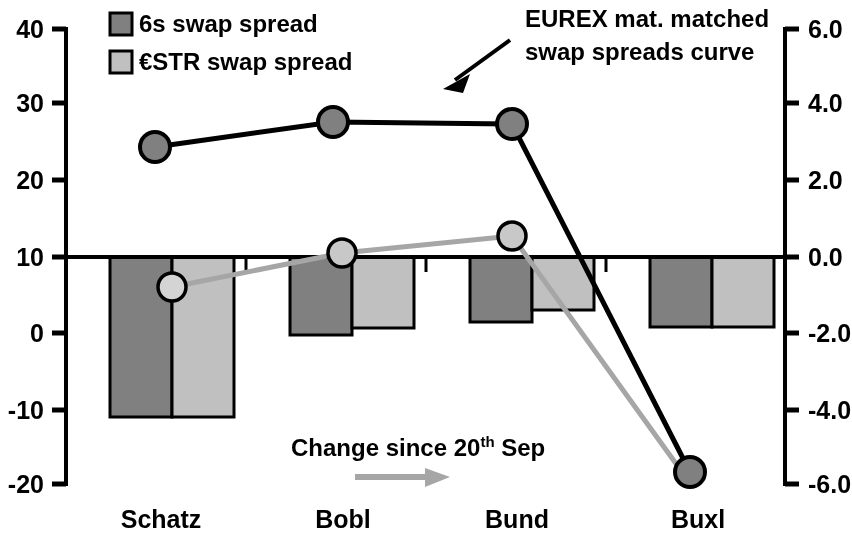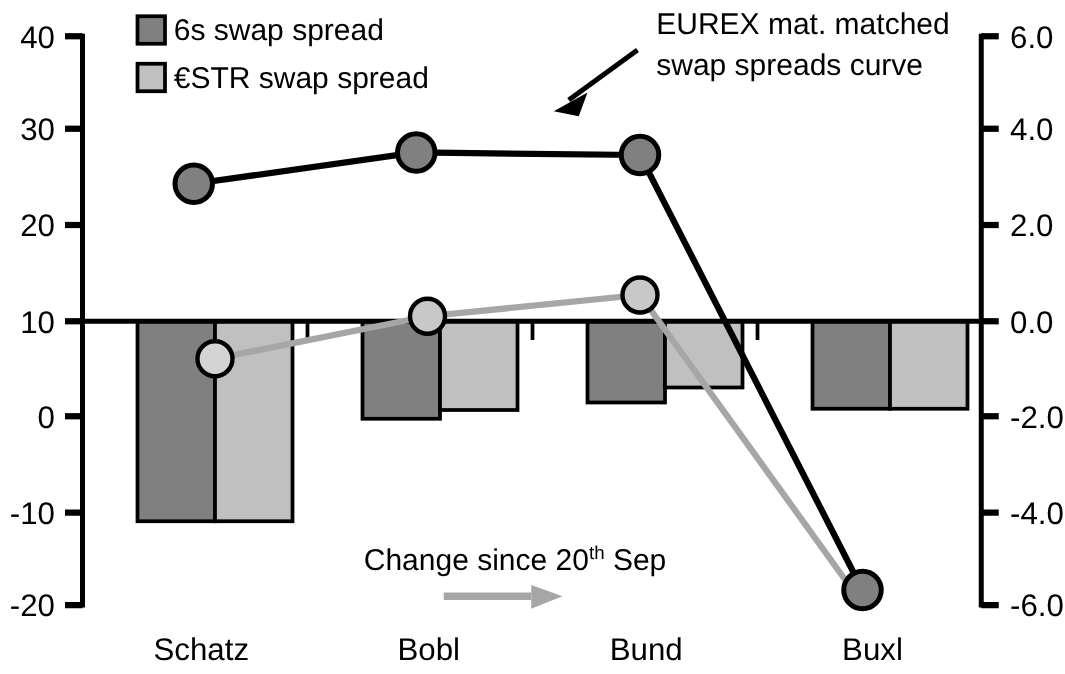--- a/index.html
+++ b/index.html
@@ -1,17 +1,17 @@
 <!DOCTYPE html>
 <html><head>
 <meta charset="utf-8">
 <style>
   html,body{margin:0;padding:0;background:#fff;}
   body{width:852px;height:539px;overflow:hidden;font-family:"Liberation Sans",sans-serif;color:#000;}
-  #chart-root{position:relative;width:852px;height:474px;}
+  #chart-root{position:relative;width:852px;height:474px;font-weight:bold;}
   .svg-layer{position:absolute;left:0;top:0;width:852px;height:539px;}
   .tick-label{font-size:25px;fill:#000;font-family:"Liberation Sans",sans-serif;}
   .cat-label{font-size:25px;fill:#000;font-family:"Liberation Sans",sans-serif;text-anchor:middle;}
   .legend-label{font-size:24px;fill:#000;font-family:"Liberation Sans",sans-serif;dominant-baseline:middle;}
   .anno-text{font-size:24px;fill:#000;font-family:"Liberation Sans",sans-serif;}
   .anno-sup{font-size:15px;fill:#000;font-family:"Liberation Sans",sans-serif;}
 </style>
 </head>
 <body>
 

